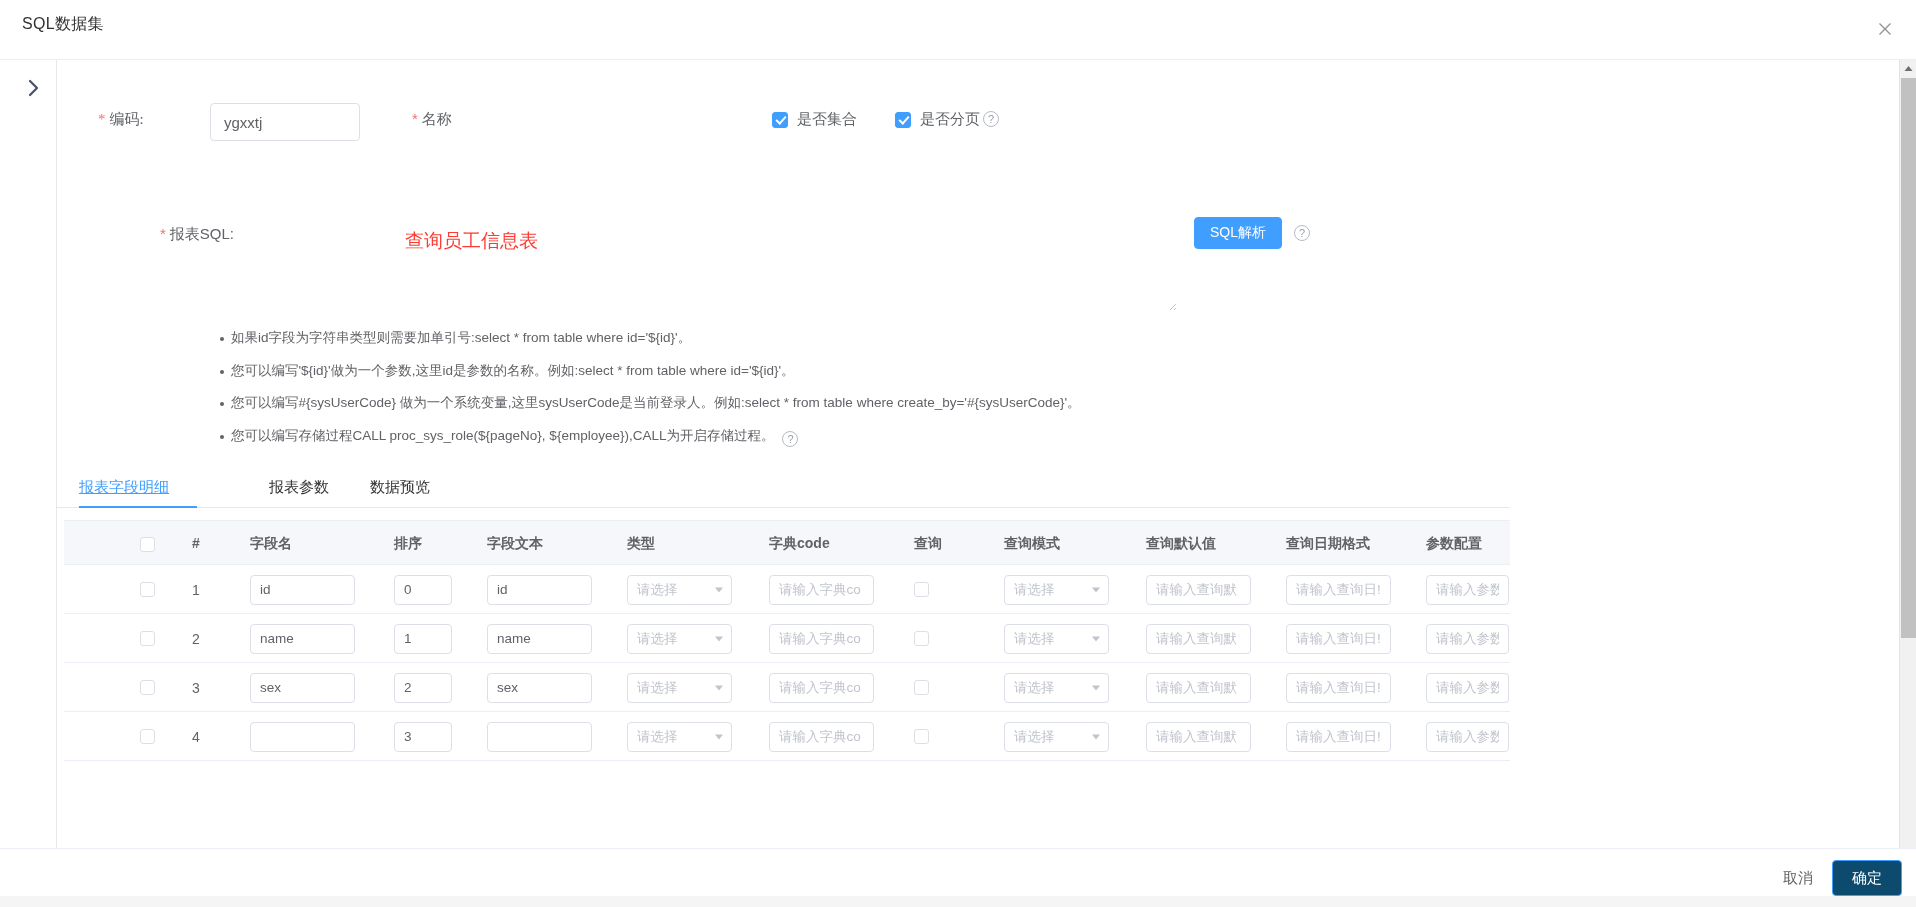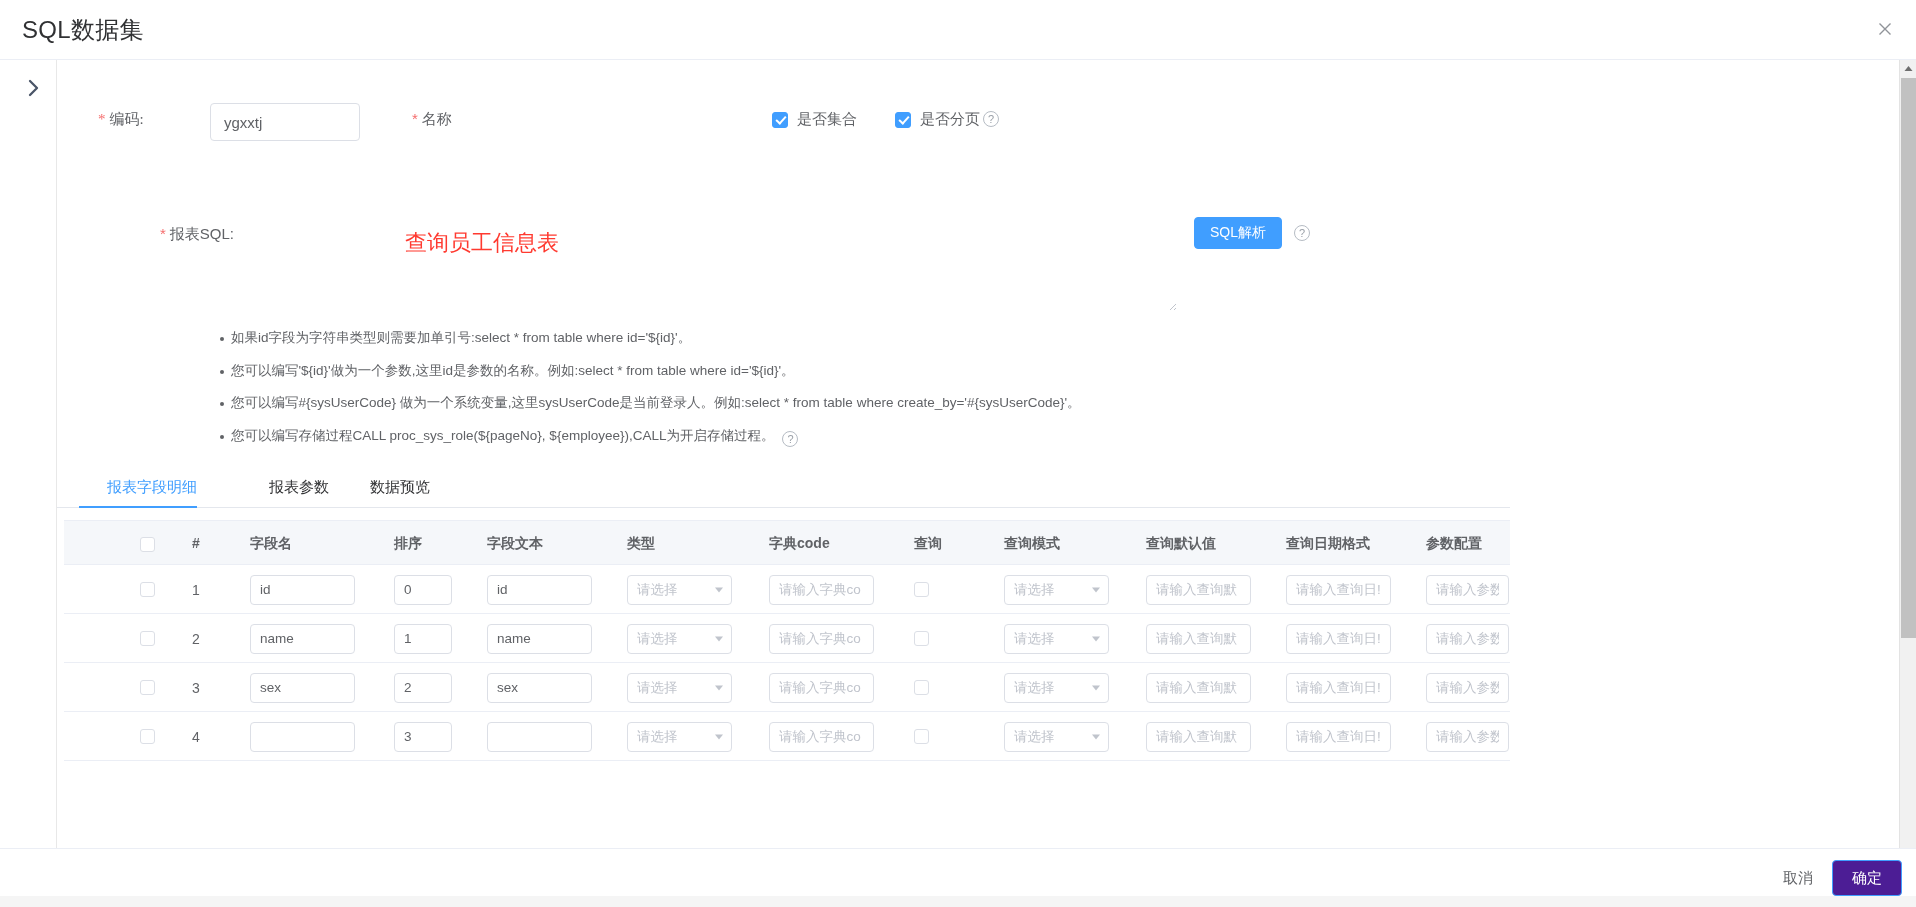--- a/index.html
+++ b/index.html
@@ -14,21 +14,21 @@
   .app { position: relative; width: 1916px; height: 907px; background:#fff; }
 
   
   .dlg-header {
     position: absolute; left:0; top:0; width:1916px; height:60px;
     border-bottom: 1px solid #ebeef5;
     background:#fff;
   }
   .dlg-title {
     position:absolute; left:22px; top:14px;
-    font-size:24px; color:#303133; letter-spacing:.3px;
+    font-size:16px; color:#303133; letter-spacing:.3px;
   }
   .dlg-close {
     position:absolute; right:14px; top:12px;
     width:34px; height:34px; cursor:pointer;
     display:flex; align-items:center; justify-content:center;
   }
   .dlg-close svg { display:block; }
 
   
   .dlg-body {
@@ -97,21 +97,21 @@
     font-size:15px; color:#606266; padding:9px 13px; resize:none; outline:none;
     font-family:"Liberation Sans","DejaVu Sans",sans-serif; line-height:20px;
     overflow:hidden;
   }
   .sql-resize {
     position:absolute; left:1108px; top:239px; width:12px; height:12px;
     pointer-events:none;
   }
   .sql-annotation {
     position:absolute; left:348px; top:168px;
-    color:#ff3a30; font-size:22px; white-space:nowrap; pointer-events:none;
+    color:#ff3a30; font-size:19px; white-space:nowrap; pointer-events:none;
   }
   .btn-parse {
     position:absolute; left:1137px; top:157px; width:88px; height:32px;
     background:#409eff; border:1px solid #409eff; border-radius:4px;
     color:#fff; font-size:14px; cursor:pointer;
     font-family:"Liberation Sans","DejaVu Sans",sans-serif;
   }
   .q-after-parse { position:absolute; left:1237px; top:165px; }
 
   
@@ -129,21 +129,21 @@
   
   .tabs {
     position:absolute; left:0; top:408px; width:1453px; height:40px;
     border-bottom:1px solid #e4e7ed;
   }
   .tab {
     position:absolute; top:0; height:40px; line-height:38px;
     font-size:15px; color:#303133; cursor:pointer; white-space:nowrap;
   }
   .tab.active { color:#409eff; border-bottom:2px solid #409eff; }
-  .tab0 { left:22px; padding:0 0 0 0; width:118px; text-align:right;}
+  .tab0 { left:22px; padding:0 0 0 0; width:118px; text-align:left;text-decoration:underline;}
   .tab1 { left:212px; }
   .tab2 { left:313px; }
 
   
   .table-wrap {
     position:absolute; left:7px; top:460px; width:1446px; height:328px;
     overflow:hidden;
   }
   .thead {
     height:45px; background:#f5f7fa; border-top:1px solid #ebeef5;
@@ -200,21 +200,21 @@
     background:#fff; border-top:1px solid #ebeef5;
   }
   .btn-cancel {
     position:absolute; right:94px; top:13px; height:33px;
     background:transparent; border:none; color:#606266; font-size:15px;
     cursor:pointer; padding:0 9px;
     font-family:"Liberation Sans","DejaVu Sans",sans-serif;
   }
   .btn-ok {
     position:absolute; right:14px; top:11px; width:70px; height:36px;
-    background:#4c1d95; border:1px solid #409eff; border-radius:4px;
+    background:#0c4a6e; border:1px solid #409eff; border-radius:4px;
     color:#fff; font-size:15px; cursor:pointer;
     font-family:"Liberation Sans","DejaVu Sans",sans-serif;
   }
   .footer-strip {
     position:absolute; left:0; top:896px; width:1916px; height:11px; background:#f5f5f5;
   }
 
   
   .vscroll {
     position:absolute; right:0; top:60px; width:17px; height:788px;

